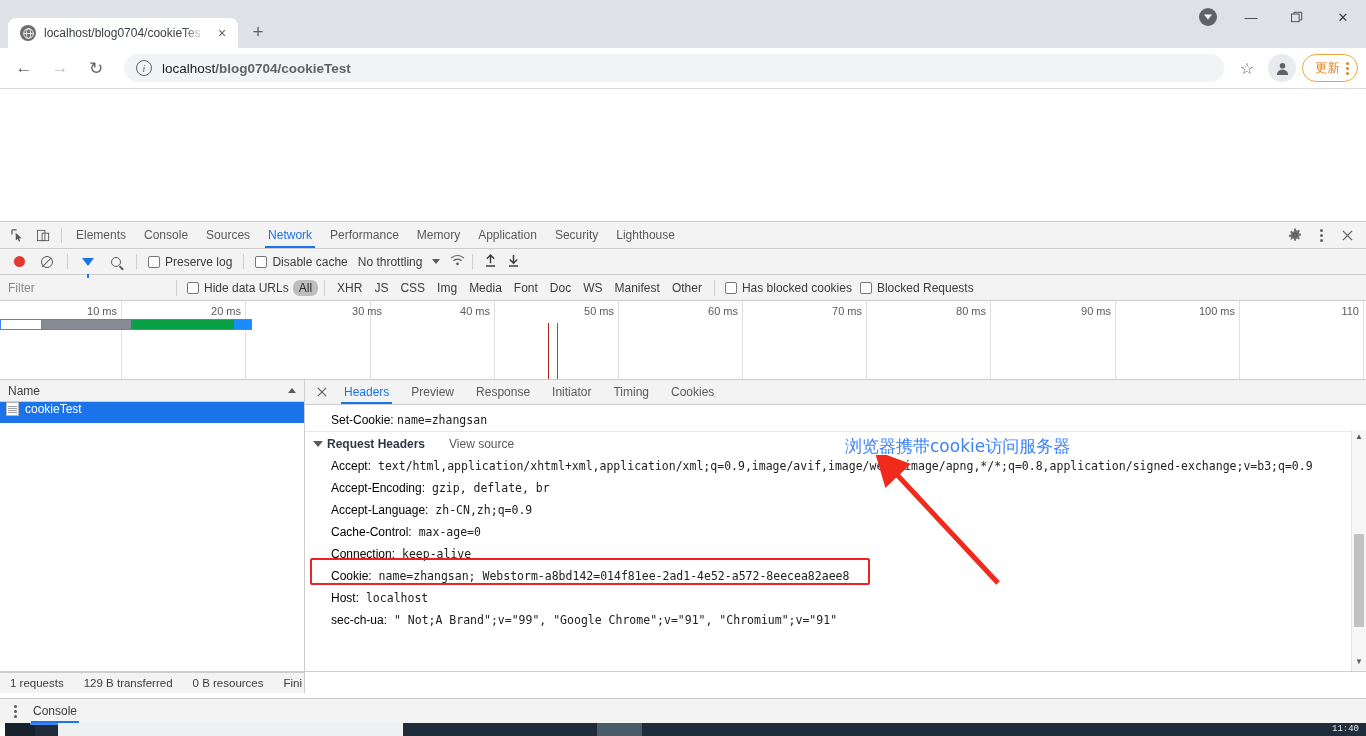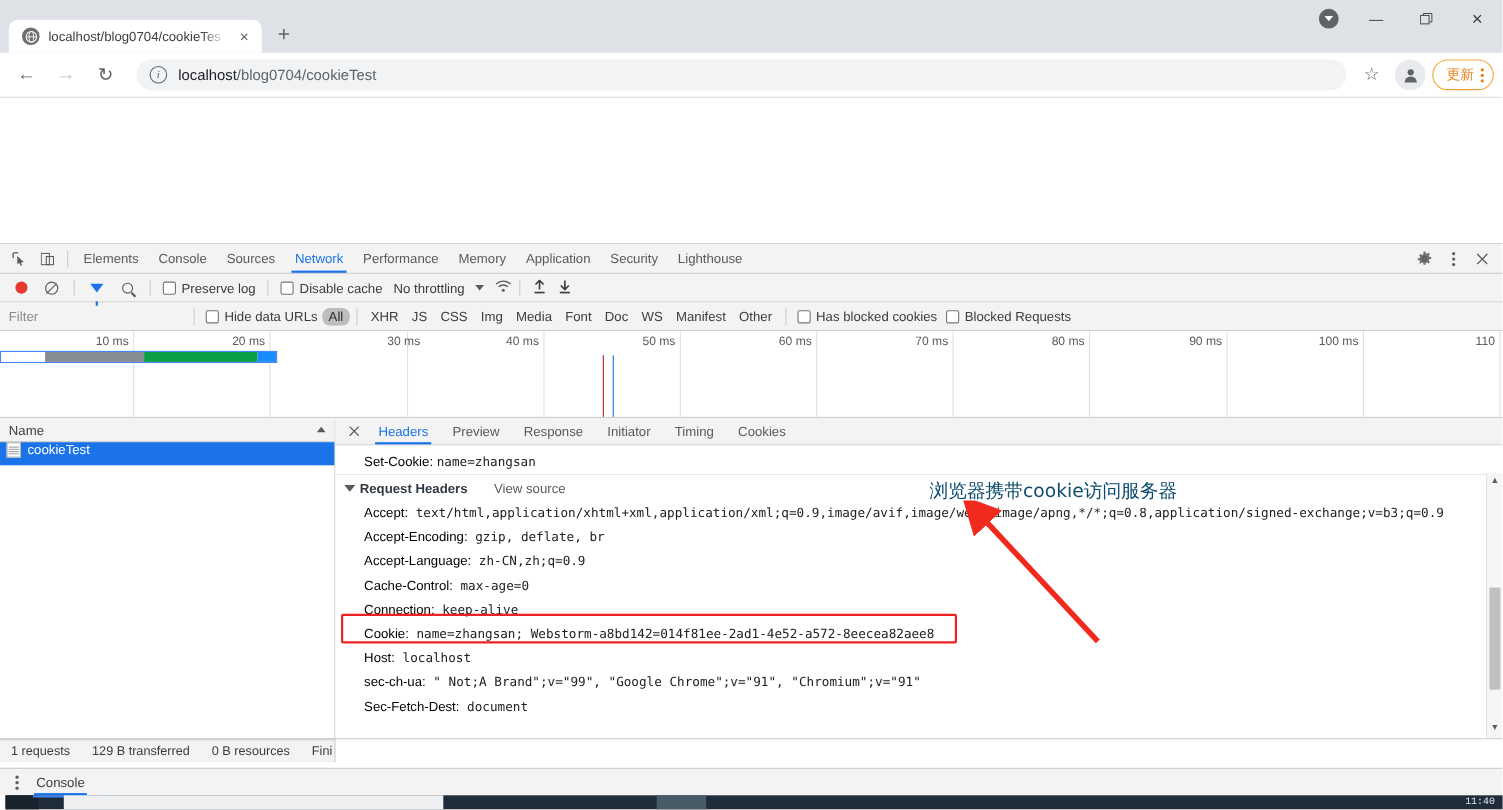--- a/index.html
+++ b/index.html
@@ -80,21 +80,21 @@
     border-radius: 14px; display: flex; align-items: center;
     padding: 0 12px; margin: 0 8px; gap: 10px;
   }
   .info-icon {
     width: 16px; height: 16px; border: 1.3px solid #5f6368;
     border-radius: 50%; display: flex; align-items: center;
     justify-content: center; font-size: 10px; color: #5f6368;
     font-family: "Liberation Serif", serif; font-style: italic; flex: 0 0 16px;
   }
   .url { font-size: 13.5px; color: #202124; }
-  .url .dim { color: #5f6368; }
+  .url .dim { color: #5f6368; font-weight: bold; }
   .tb-right { display: flex; align-items: center; gap: 2px; }
   .star-btn { width: 30px; height: 30px; display:flex; align-items:center; justify-content:center; color:#5f6368; font-size:16px;}
   .avatar-btn {
     width: 28px; height: 28px; border-radius: 50%;
     background: #e8eaed; display: flex; align-items: center;
     justify-content: center; margin: 0 4px;
   }
   .update-pill {
     display: flex; align-items: center; gap: 6px;
     height: 28px; border: 1px solid #f2a43a; border-radius: 14px;
@@ -241,21 +241,21 @@
   }
   .tri { width:0;height:0;border-left:5px solid transparent;border-right:5px solid transparent;border-top:6px solid #5a5a5a; }
   .section-title { font-weight: bold; color: #303942; }
   .view-source { color: #5a5a5a; margin-left: 20px; }
 
   .hl-box {
     position: absolute; border: 2px solid #ee2222; border-radius: 2px;
     pointer-events: none;
   }
   .annot {
-    position: absolute; color: #0c4a6e; font-size: 17px;
+    position: absolute; color: #3b82f6; font-size: 17px;
     font-family: "DejaVu Sans", sans-serif; white-space: nowrap;
   }
   .vscroll {
     position: absolute; right: 0; top: 25px; bottom: 0; width: 15px;
     background: #f6f6f6; border-left: 1px solid #e4e4e4;
     display: flex; flex-direction: column; align-items: center;
   }
   .vs-arrow { font-size: 8px; color: #5a5a5a; line-height: 1; padding: 3px 0; }
   .vs-thumb { position: absolute; left: 2px; right: 2px; top: 104px; height: 93px; background: #c1c1c1; border-radius: 1px; }
 
@@ -562,21 +562,20 @@
 
           <div id="hdrrows">
               <div class="hdr-row"><span class="k">Accept:</span><span class="v"> text/html,application/xhtml+xml,application/xml;q=0.9,image/avif,image/webp,image/apng,*/*;q=0.8,application/signed-exchange;v=b3;q=0.9</span></div>
               <div class="hdr-row"><span class="k">Accept-Encoding:</span><span class="v"> gzip, deflate, br</span></div>
               <div class="hdr-row"><span class="k">Accept-Language:</span><span class="v"> zh-CN,zh;q=0.9</span></div>
               <div class="hdr-row"><span class="k">Cache-Control:</span><span class="v"> max-age=0</span></div>
               <div class="hdr-row"><span class="k">Connection:</span><span class="v"> keep-alive</span></div>
               <div class="hdr-row"><span class="k">Cookie:</span><span class="v"> name=zhangsan; Webstorm-a8bd142=014f81ee-2ad1-4e52-a572-8eecea82aee8</span></div>
               <div class="hdr-row"><span class="k">Host:</span><span class="v"> localhost</span></div>
               <div class="hdr-row"><span class="k">sec-ch-ua:</span><span class="v"> " Not;A Brand";v="99", "Google Chrome";v="91", "Chromium";v="91"</span></div>
-              <div class="hdr-row"><span class="k">Sec-Fetch-Dest:</span><span class="v"> document</span></div>
             </div>
 
           <div class="hl-box" style="left:5px; top:153px; width:560px; height:27px;"></div>
 
           <div class="vscroll">
             <span class="vs-arrow">▲</span>
             <span class="vs-thumb"></span>
             <span class="vs-arrow" style="position:absolute;bottom:2px;">▼</span>
           </div>
         </div>

